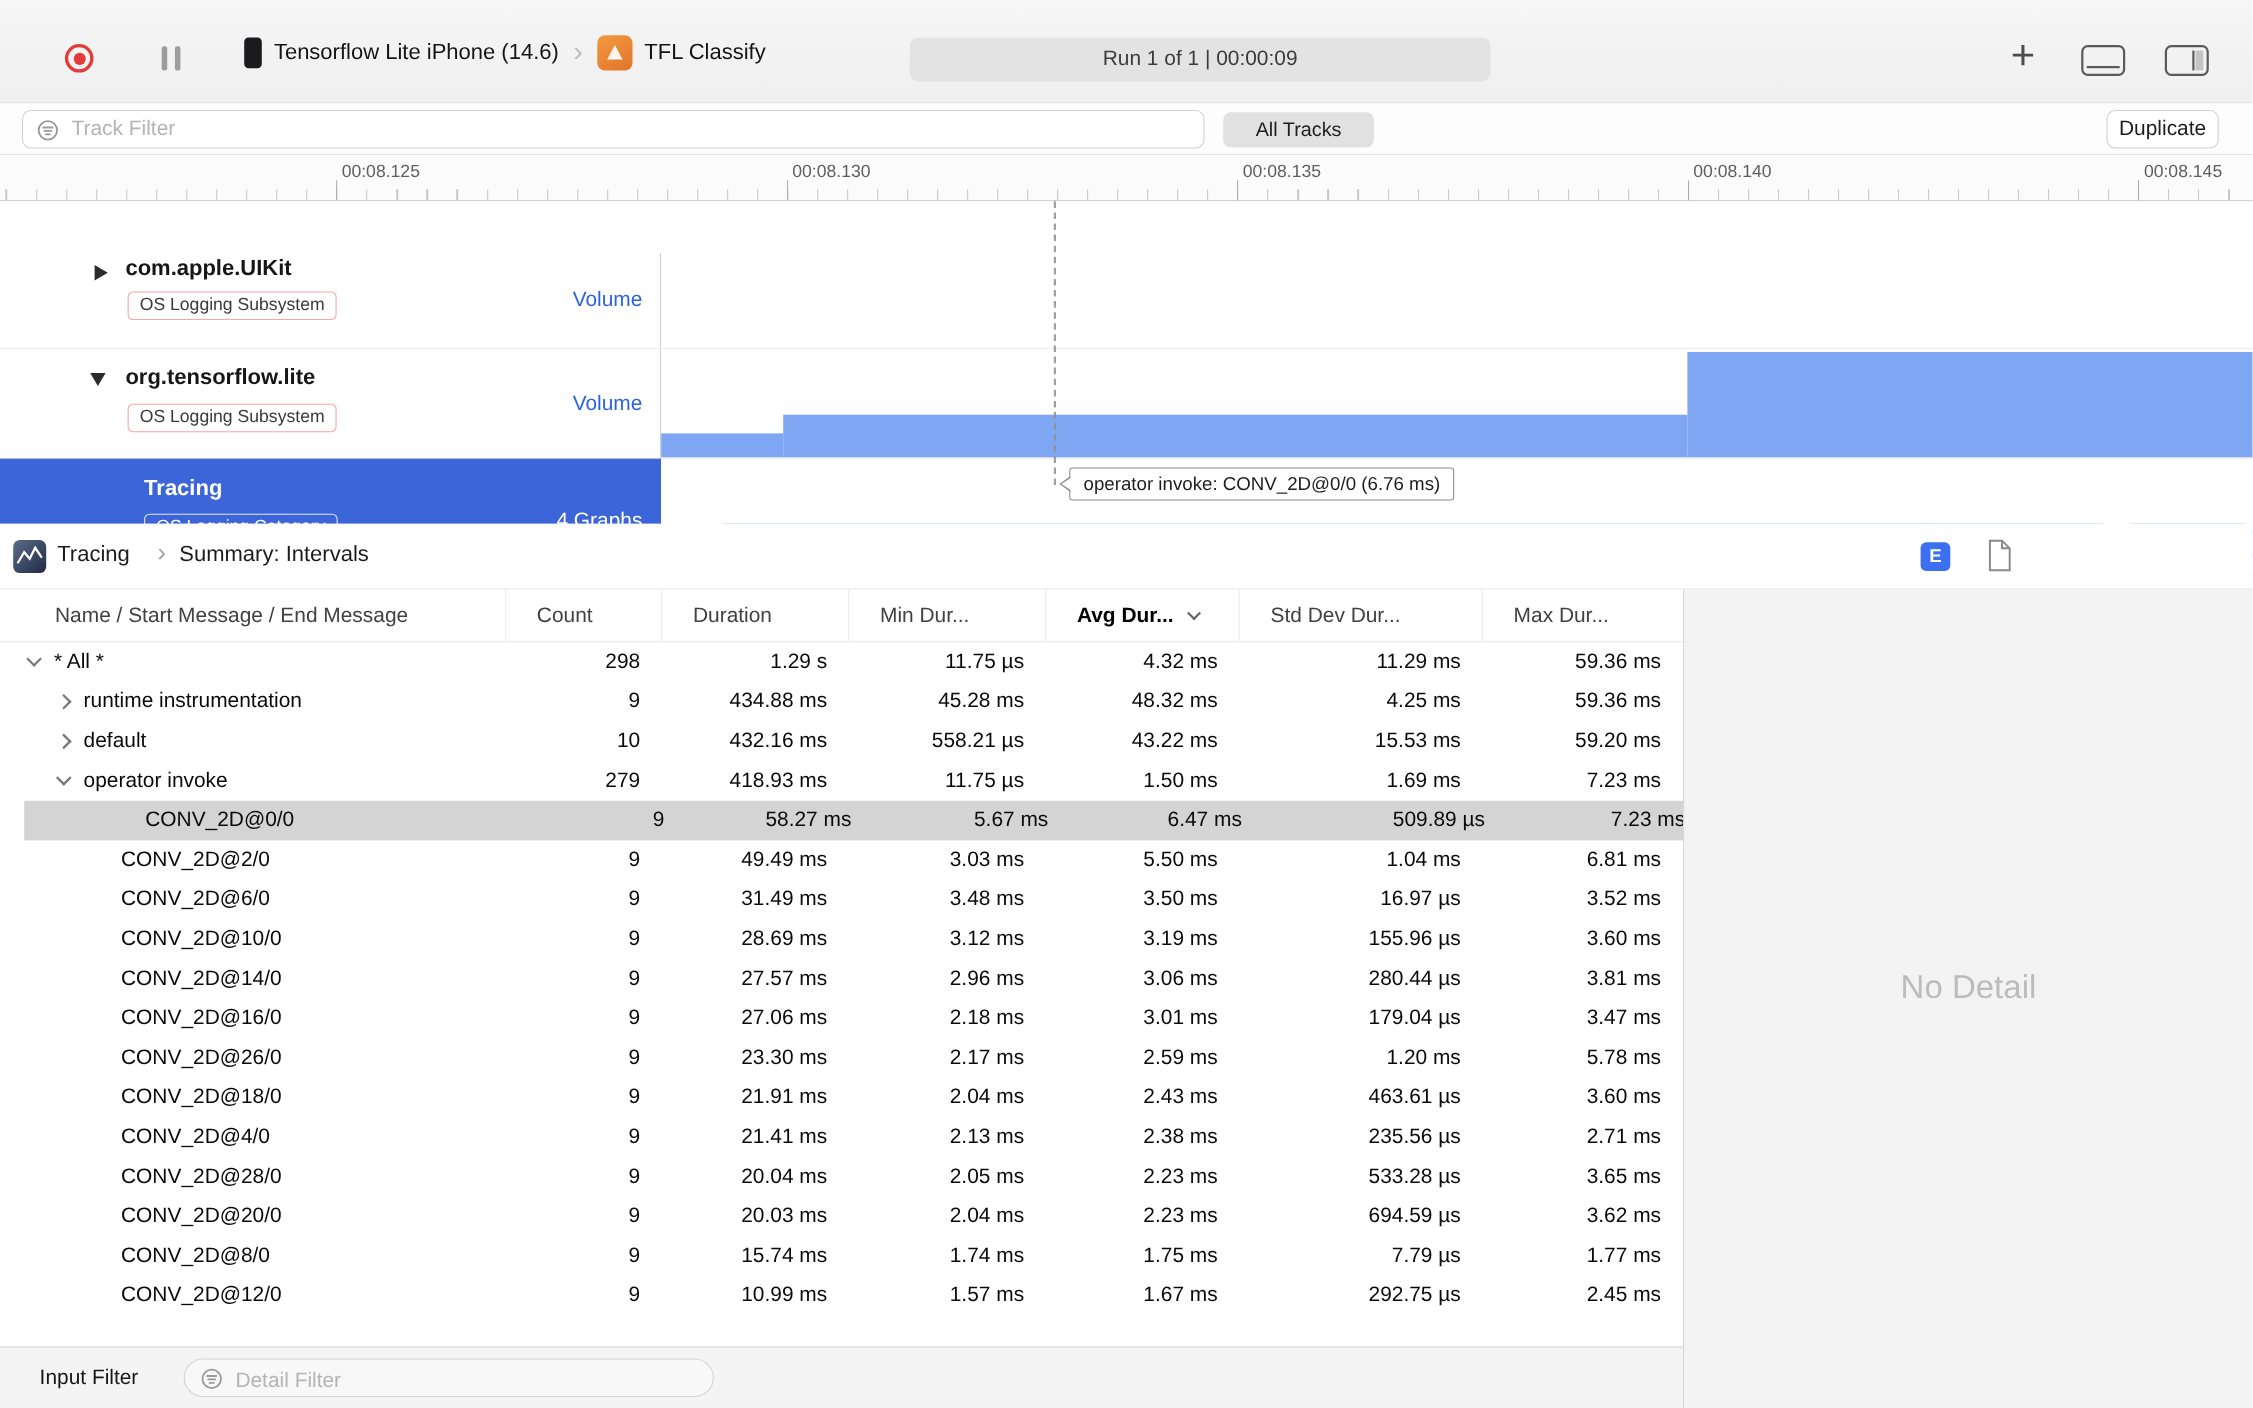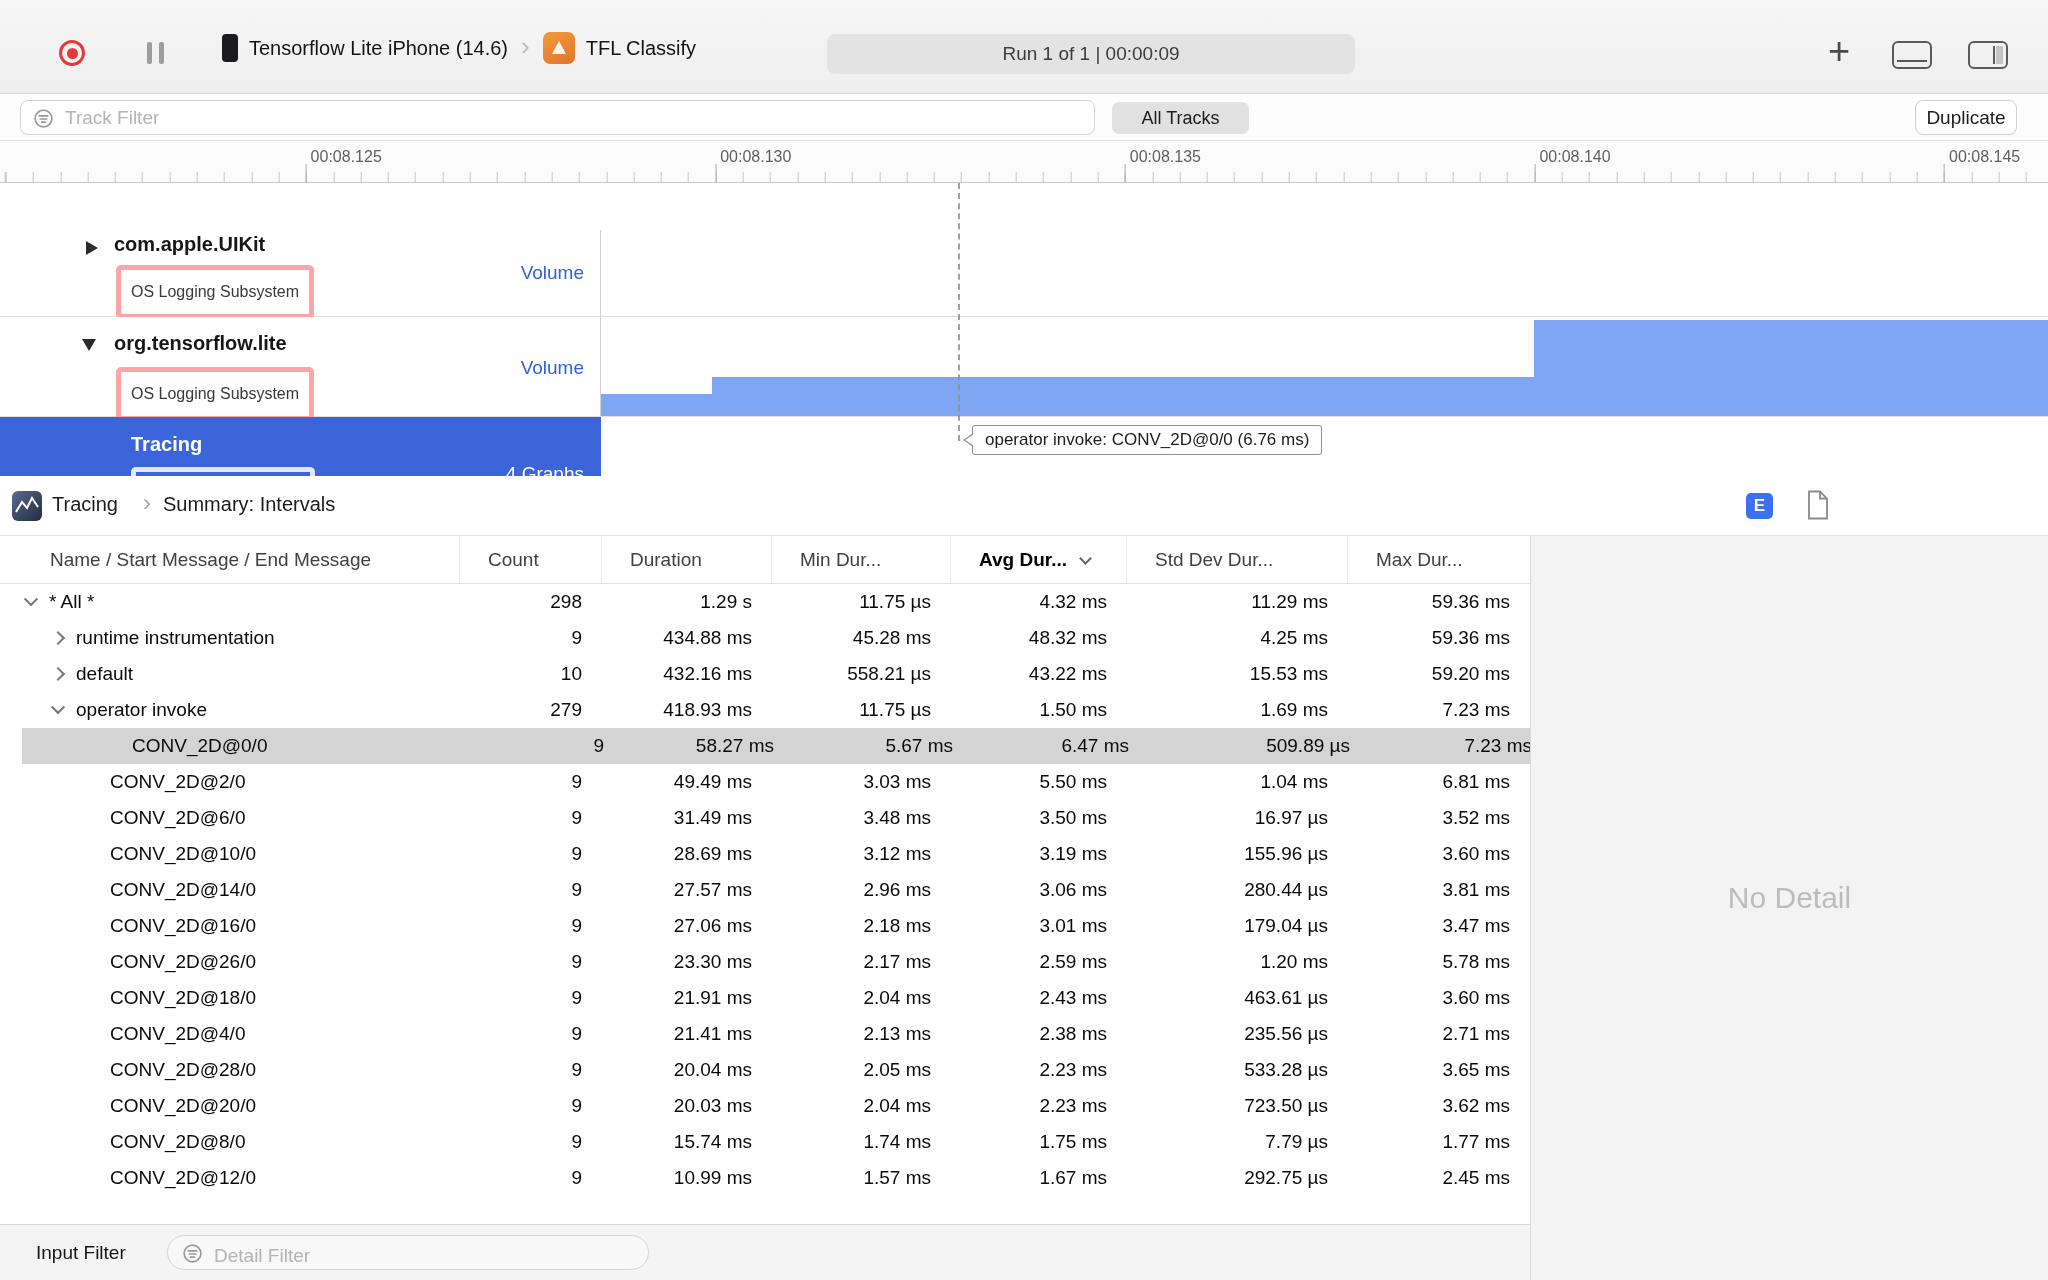--- a/index.html
+++ b/index.html
@@ -63,22 +63,22 @@
   #tracks { position:absolute; left:0; top:183px; width:2048px; height:293px; background:#fff; }
   .track { position:relative; width:100%; border-bottom:1px solid #dedede; }
   .track .label { position:absolute; left:0; top:0; width:601px; height:100%;
     border-right:1px solid #cfcfcf; background:#fff; }
   .track .content { position:absolute; left:601px; right:0; top:0; bottom:0; overflow:hidden; background:#fff; }
   .track.selected .label { background:#3b65d9; border-right-color:#3b65d9; }
   #track1 { height:87px;margin-top:47px; }
   #track2 { height:100px; }
   #track3 { height:106px; border-bottom:1px solid #c9c9c9; }
   .ttitle { position:absolute; font-size:20px; font-weight:bold; color:#161616; }
-  .tbadge { position:absolute; display:inline-block; border:5px solid #fca5a5; border-radius:5px;
-    padding:13px 10px; font-size:16px; color:#3a3a3a; background:#fff; }
+  .tbadge { position:absolute; display:inline-block; border:1px solid #fca5a5; border-radius:5px;
+    padding:3px 10px; font-size:16px; color:#3a3a3a; background:#fff; }
   .tmeta { position:absolute; right:16px; font-size:19px; color:#2d63dd; }
   .track.selected .ttitle { color:#fff; }
   .track.selected .tbadge { border-color:rgba(255,255,255,.85); color:#fff; background:transparent; }
   .track.selected .tmeta { color:#fff; }
   .tri-r { position:absolute; width:0; height:0; border-left:12px solid #2b2b2b;
     border-top:7px solid transparent; border-bottom:7px solid transparent; }
   .tri-d { position:absolute; width:0; height:0; border-top:12px solid #2b2b2b;
     border-left:7px solid transparent; border-right:7px solid transparent; }
   .vseg { position:absolute; bottom:0; background:#7fa6f3; }
   .ivbar { position:absolute; height:15px; background:#8ab1f7; border-radius:8px; }
@@ -422,21 +422,21 @@
       <div class="cell num">3.65 ms</div>
     </div>
     <div class="trow lvl2">
       <div class="cell name">
         <span>CONV_2D@20/0</span>
       </div>
       <div class="cell num">9</div>
       <div class="cell num">20.03 ms</div>
       <div class="cell num">2.04 ms</div>
       <div class="cell num">2.23 ms</div>
-      <div class="cell num">723.50 µs</div>
+      <div class="cell num">694.59 µs</div>
       <div class="cell num">3.62 ms</div>
     </div>
     <div class="trow lvl2">
       <div class="cell name">
         <span>CONV_2D@8/0</span>
       </div>
       <div class="cell num">9</div>
       <div class="cell num">15.74 ms</div>
       <div class="cell num">1.74 ms</div>
       <div class="cell num">1.75 ms</div>

